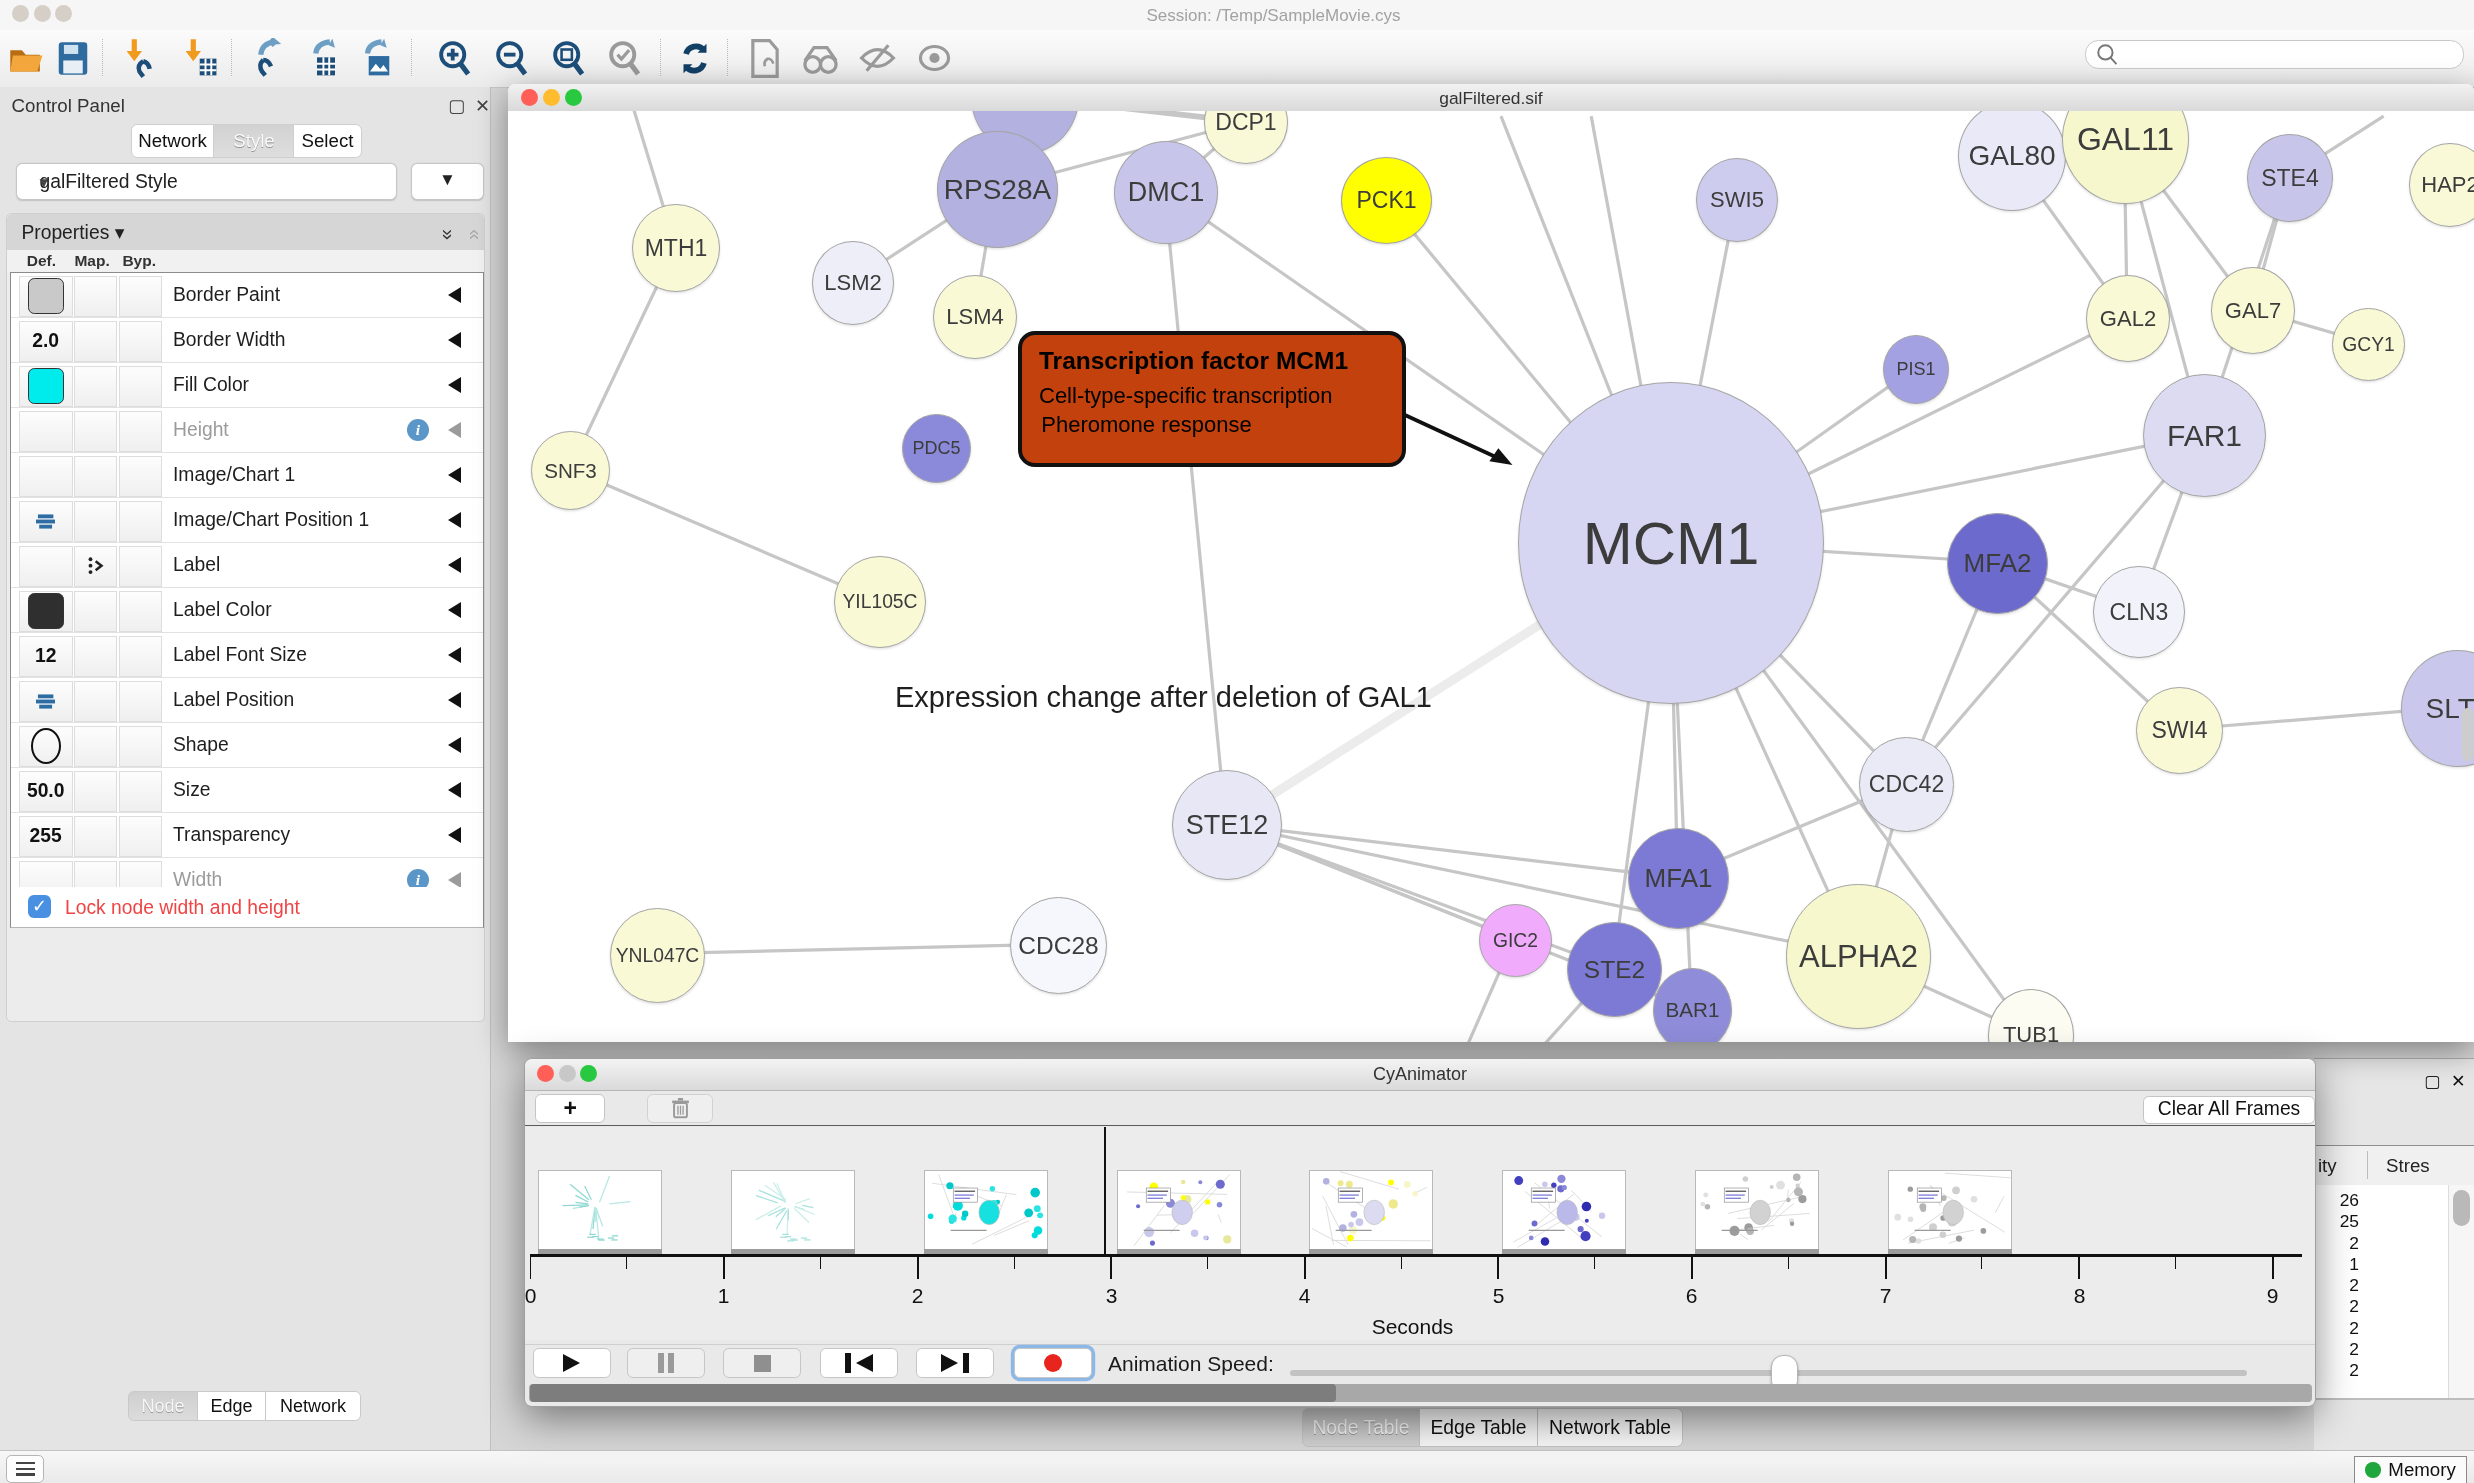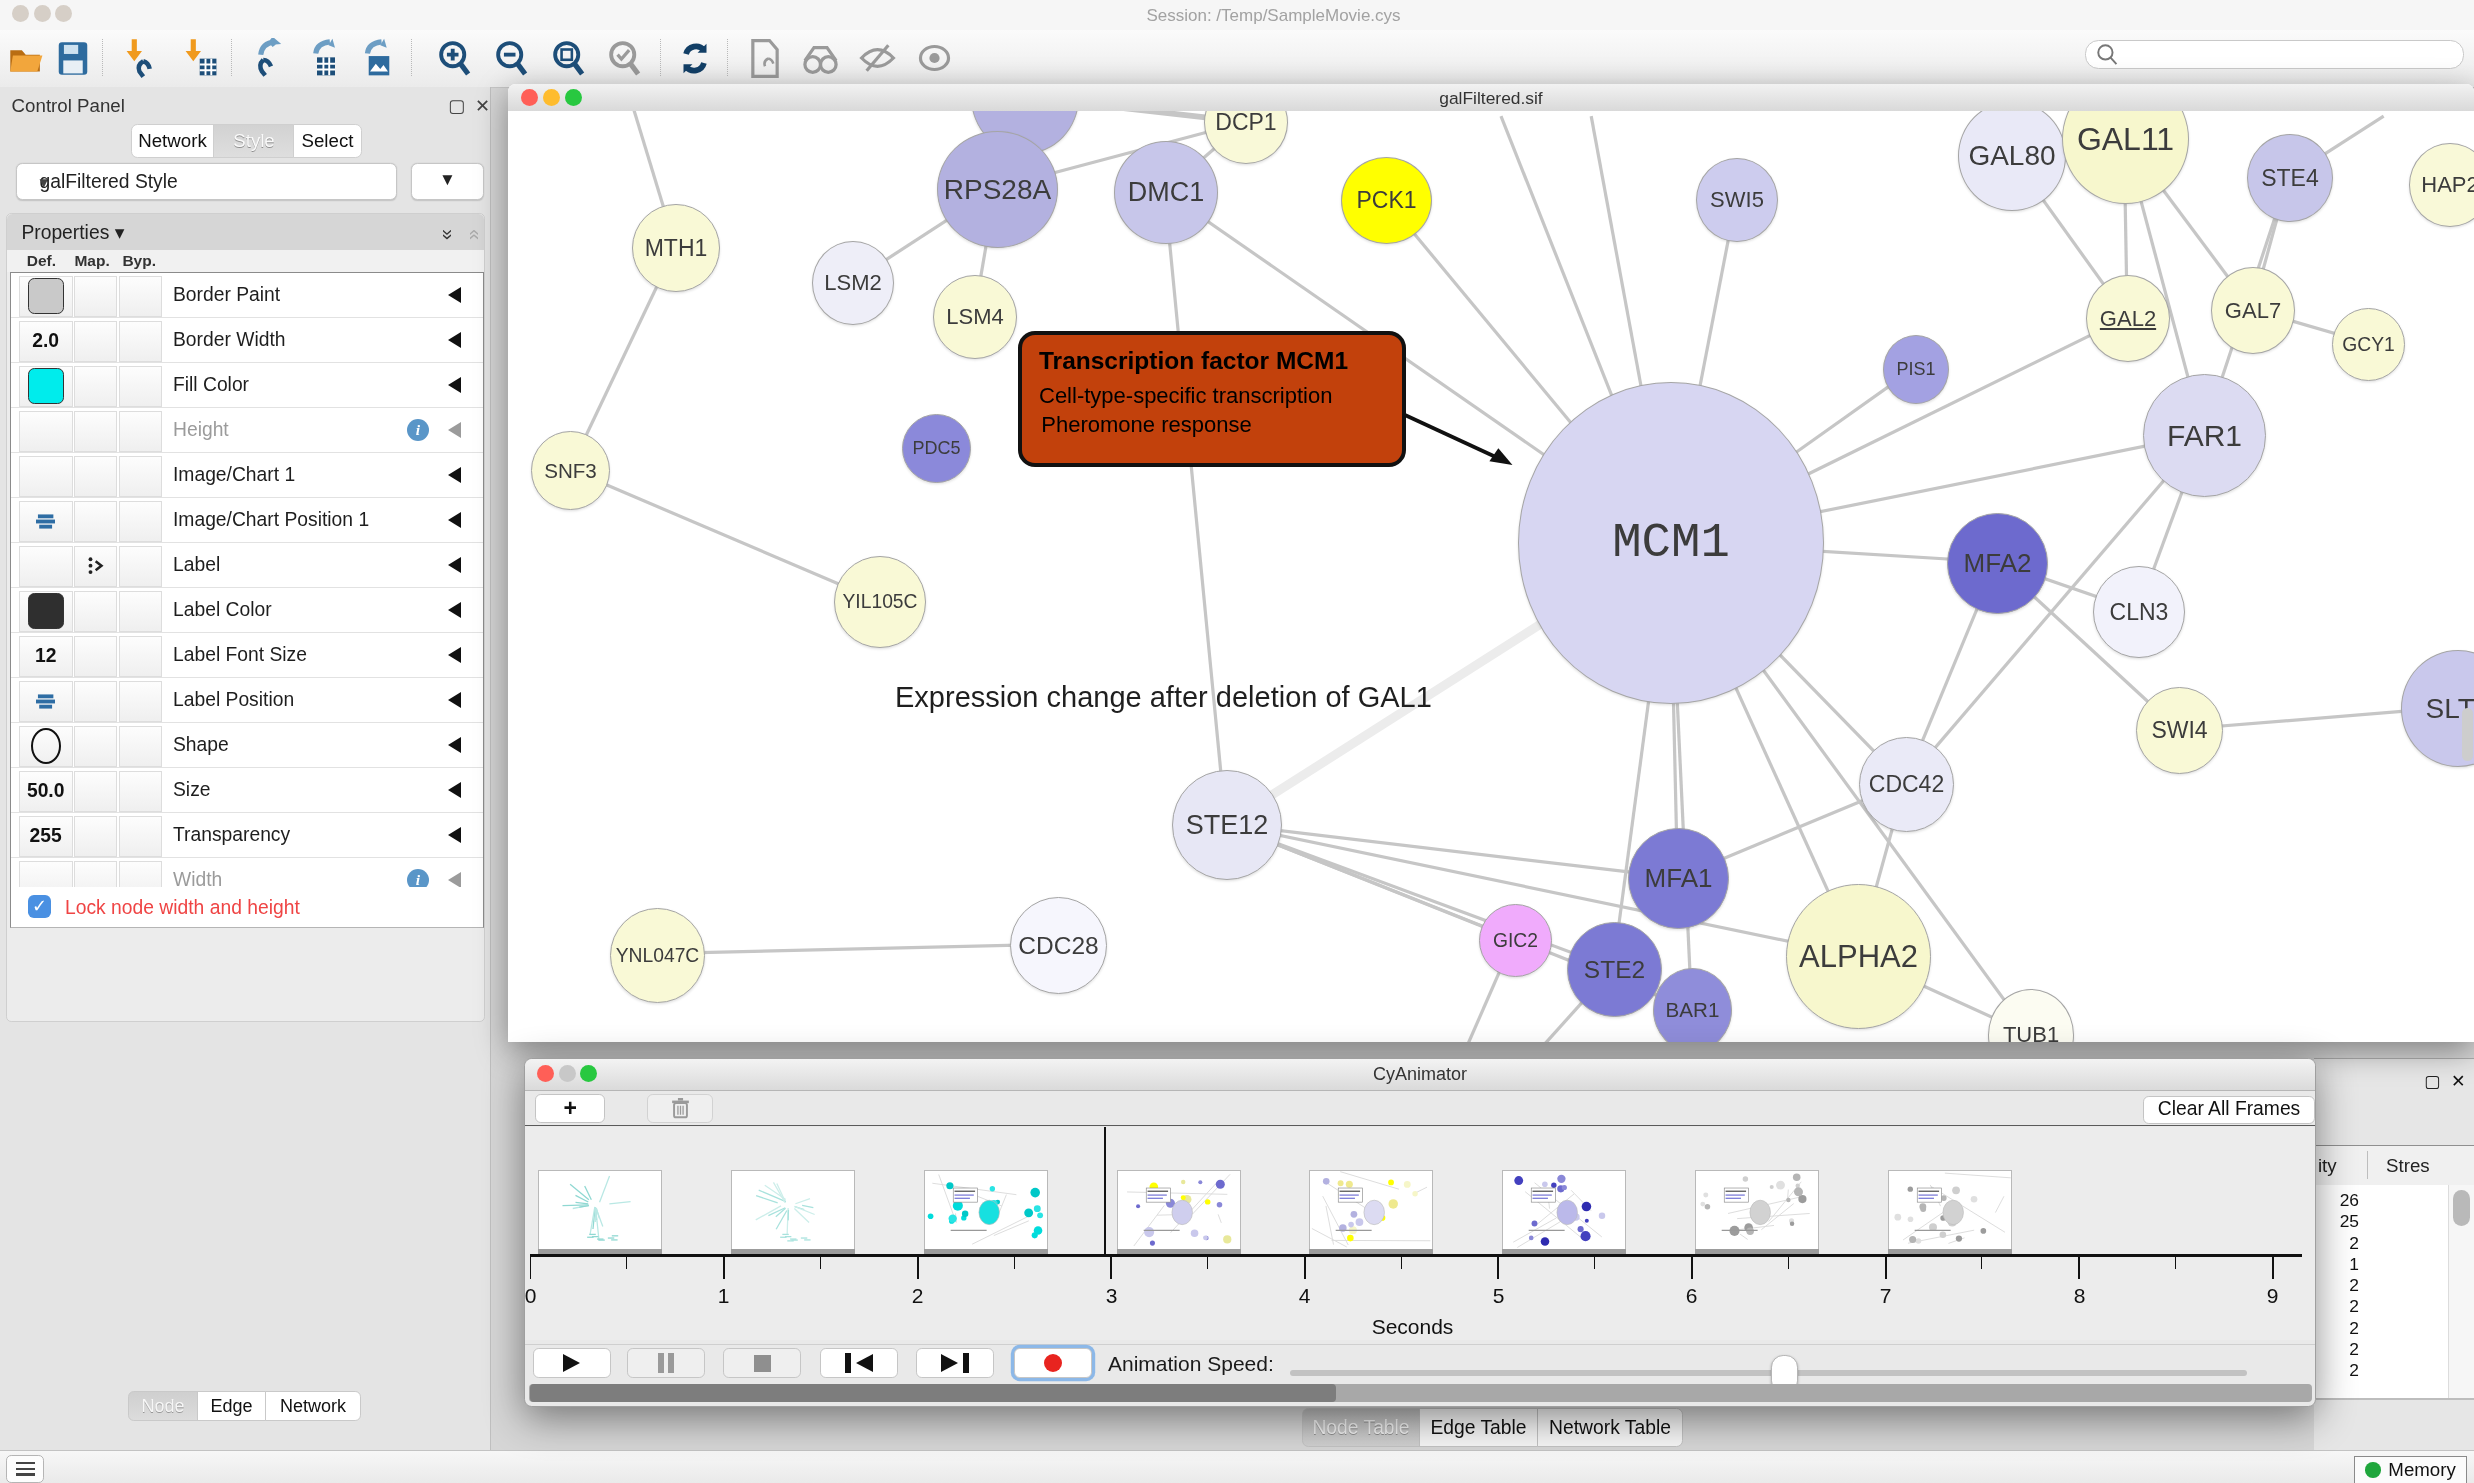--- a/index.html
+++ b/index.html
@@ -572,21 +572,21 @@
           <div class="gnode" style="left: 124px; top: 93px; width: 86px; height: 86px; background: rgb(249, 249, 214);">
             <span style="font-size: 23px;">MTH1</span>
           </div>
           <div class="gnode" style="left: 304px; top: 130px; width: 80px; height: 82px; background: rgb(238, 238, 248);">
             <span style="font-size: 22px;">LSM2</span>
           </div>
           <div class="gnode" style="left: 425px; top: 164px; width: 82px; height: 82px; background: rgb(249, 249, 214);">
             <span style="font-size: 22px;">LSM4</span>
           </div>
           <div class="gnode" style="left: 1578px; top: 164px; width: 82px; height: 85px; background: rgb(249, 249, 214);">
-            <span style="font-size: 22px; text-decoration: underline;">GAL2</span>
+            <span style="font-size: 22px;">GAL2</span>
           </div>
           <div class="gnode" style="left: 1703px; top: 156px; width: 82px; height: 85px; background: rgb(249, 249, 214);">
             <span style="font-size: 22px;">GAL7</span>
           </div>
           <div class="gnode" style="left: 1824px; top: 197px; width: 71px; height: 71px; background: rgb(249, 249, 214);">
             <span style="font-size: 19.3px;">GCY1</span>
           </div>
           <div class="gnode" style="left: 1375px; top: 224px; width: 64px; height: 67px; background: rgb(163, 161, 226);">
             <span style="font-size: 18px;">PIS1</span>
           </div>
@@ -602,21 +602,21 @@
           <div class="gnode" style="left: 1439px; top: 402px; width: 99px; height: 99px; background: rgb(109, 106, 206);">
             <span style="font-size: 26px;">MFA2</span>
           </div>
           <div class="gnode" style="left: 1585px; top: 455px; width: 90px; height: 90px; background: rgb(242, 242, 251);">
             <span style="font-size: 23px;">CLN3</span>
           </div>
           <div class="gnode" style="left: 326px; top: 445px; width: 90px; height: 90px; background: rgb(249, 249, 214);">
             <span style="font-size: 19.3px;">YIL105C</span>
           </div>
           <div class="gnode" style="left: 1010px; top: 271px; width: 304px; height: 320px; background: rgb(215, 214, 242);">
-            <span style="font-size: 49px; font-family: Liberation Mono, monospace;">MCM1</span>
+            <span style="font-size: 60px;">MCM1</span>
           </div>
           <div class="gnode" style="left: 1628px; top: 576px; width: 85px; height: 85px; background: rgb(249, 249, 214);">
             <span style="font-size: 23px;">SWI4</span>
           </div>
           <div class="gnode" style="left: 1893px; top: 539px; width: 112px; height: 115px; background: rgb(201, 200, 236);">
             <span style="font-size: 28px;">SLT2</span>
           </div>
           <div class="gnode" style="left: 1351px; top: 626px; width: 93px; height: 93px; background: rgb(234, 234, 247);">
             <span style="font-size: 23px;">CDC42</span>
           </div>

